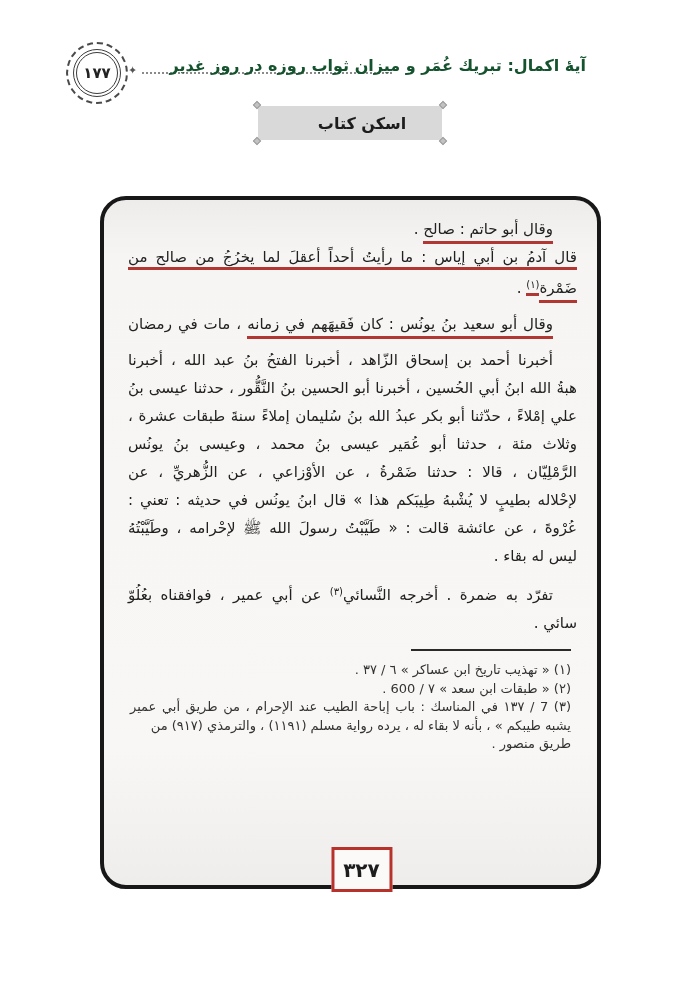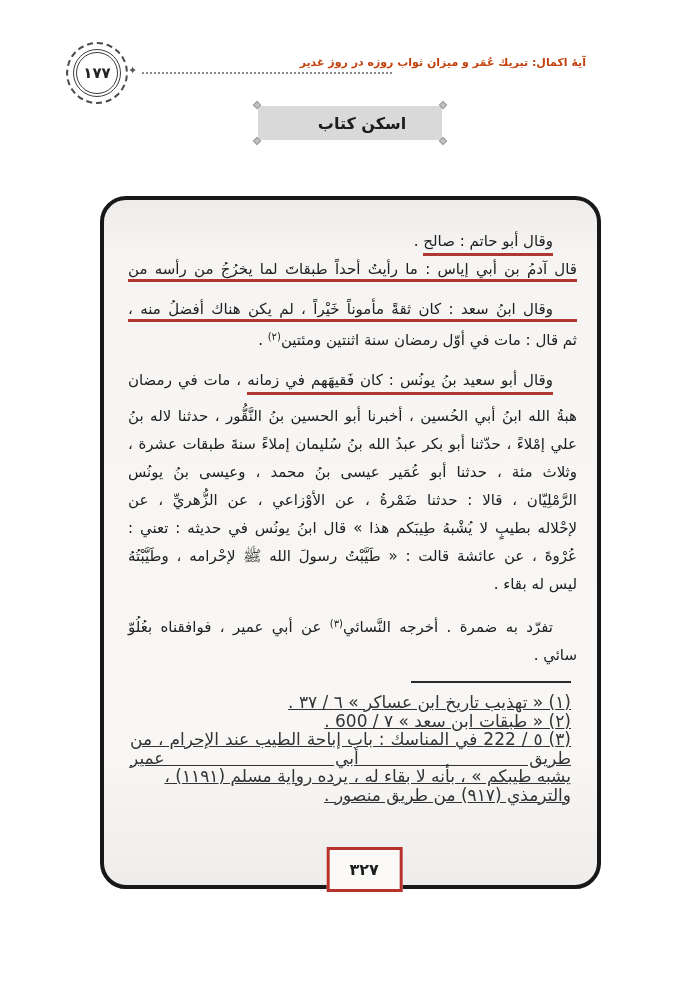--- a/index.html
+++ b/index.html
@@ -12,21 +12,21 @@
     width:700px;height:997px;position:relative;
     font-family:"DejaVu Sans",sans-serif;
     color:var(--ink);
     overflow:hidden;
   }
 
   
   .page-header{position:absolute;top:40px;left:0;width:628px;height:70px;}
   .header-title{
     position:absolute;right:42px;top:16px;
-    font-size:11px;font-weight:bold;color:#c2410c;
+    font-size:16px;font-weight:bold;color:#14532d;
     letter-spacing:.2px;white-space:nowrap;
   }
   .medallion-outer{
     position:absolute;left:66px;top:2px;width:62px;height:62px;
     border:2px dashed #4a4a4a;border-radius:50%;
     display:flex;align-items:center;justify-content:center;
   }
   .medallion-inner{
     width:48px;height:48px;border:4px double #3c3c3c;border-radius:50%;
     display:flex;align-items:center;justify-content:center;
@@ -67,44 +67,44 @@
   }
   .scan-page{
     position:absolute;top:0;left:0;right:0;bottom:0;
     padding:15px 20px 0 24px;
     direction:rtl;
   }
   .scan-text{font-size:15px;line-height:28px;color:#212121;}
   .para{margin-bottom:8px;}
   .line{position:relative;direction:rtl;text-align:right;white-space:normal;}
   .line.justify{text-align:justify;text-align-last:justify;}
-  .line.indent{padding-right:24px;margin-top:12px;}
+  .line.indent{padding-right:24px;}
   .line.full-underline::after{
     content:"";position:absolute;left:0;right:0;bottom:1px;height:3px;
     background:var(--red);
   }
   .seg.u{border-bottom:3px solid var(--red);padding-bottom:3px;}
   .seg.sup{font-size:10px;vertical-align:5px;}
 
   
   .footnote-divider{
     width:160px;border-top:2px solid #2a2a2a;margin:12px 6px 10px auto;
     margin-right:6px;margin-left:auto;
   }
-  .footnotes{font-size:17px;line-height:18.5px;color:#333;padding:0 6px 0 2px;text-decoration:underline;}
+  .footnotes{font-size:13px;line-height:18.5px;color:#333;padding:0 6px 0 2px;}
   .fn-line{direction:rtl;text-align:right;}
   .fn-line.justify{text-align:justify;text-align-last:justify;}
 
   
   .page-no-box{
     position:absolute;bottom:-7px;left:50%;transform:translateX(-32%);
-    width:76px;height:45px;background:#fbfaf9;
+    width:61px;height:45px;background:#fbfaf9;
     border:3px solid #b8322c;
     display:flex;align-items:center;justify-content:center;
-    font-size:16px;font-weight:bold;color:#1d1d1d;
+    font-size:20px;font-weight:bold;color:#1d1d1d;
   }
 </style>
 </head>
 <body>
 
 <div class="page-header">
   <div class="medallion-outer">
     <div class="medallion-inner">
       <span class="medallion-number">١٧٧</span>
     </div>
@@ -120,47 +120,45 @@
   <span class="corner-mark bl"></span>
   <span class="corner-mark br"></span>
   <span>اسكن كتاب</span>
 </div>
 
 <div class="scan-frame">
   <div class="scan-page">
     <div class="scan-text" id="scan-text">
         <div class="para">
           <div class="line indent"><span class="seg u">وقال أبو حاتم : صالح</span><span class="seg"> .</span></div>
-          <div class="line justify full-underline"><span class="seg">قال آدمُ بن أبي إياس : ما رأيتُ أحداً طبقاتَ لما يخرُجُ من رأسه من</span></div>
-        </div>
-        <div class="para">
-          <div class="line justify indent full-underline"><span class="seg">وقال ابنُ سعد : كان ثقةً مأموناً خَيْراً ، لم يكن هناك أفضلُ منه ،</span></div>
-          <div class="line"><span class="seg">ثم قال : مات في أوّل رمضان سنة اثنتين ومئتين</span><span class="seg sup">(٢)</span><span class="seg"> .</span></div>
+          <div class="line justify full-underline"><span class="seg">قال آدمُ بن أبي إياس : ما رأيتُ أحداً أعقلَ لما يخرُجُ من صالح من</span></div>
+          <div class="line"><span class="seg u">ضَمْرة</span><span class="seg u sup">(١)</span><span class="seg"> .</span></div>
         </div>
         <div class="para">
           <div class="line justify indent"><span class="seg u">وقال أبو سعيد بنُ يونُس : كان فَقيهَهم في زمانه</span><span class="seg"> ، مات في رمضان</span></div>
         </div>
         <div class="para">
-          <div class="line justify"><span class="seg">هبةُ الله ابنُ أبي الحُسين ، أخبرنا أبو الحسين بنُ النَّقُّور ، حدثنا لاله بنُ</span></div>
+          <div class="line justify indent"><span class="seg">أخبرنا أحمد بن إسحاق الزّاهد ، أخبرنا الفتحُ بنُ عبد الله ، أخبرنا</span></div>
+          <div class="line justify"><span class="seg">هبةُ الله ابنُ أبي الحُسين ، أخبرنا أبو الحسين بنُ النَّقُّور ، حدثنا عيسى بنُ</span></div>
           <div class="line justify"><span class="seg">علي إمْلاءً ، حدّثنا أبو بكر عبدُ الله بنُ سُليمان إملاءً سنةَ طبقات عشرة ،</span></div>
           <div class="line justify"><span class="seg">وثلاث مئة ، حدثنا أبو عُمَير عيسى بنُ محمد ، وعيسى بنُ يونُس</span></div>
           <div class="line justify"><span class="seg">الرَّمْلِيّان ، قالا : حدثنا ضَمْرةُ ، عن الأوْزاعي ، عن الزُّهريِّ ، عن</span></div>
           <div class="line justify"><span class="seg">لإحْلاله بطيبٍ لا يُشْبهُ طِيبَكم هذا » قال ابنُ يونُس في حديثه : تعني :</span></div>
           <div class="line justify"><span class="seg">عُرْوةَ ، عن عائشة قالت : « طَيَّبْتُ رسولَ الله ﷺ لإحْرامه ، وطَيَّبْتُهُ</span></div>
           <div class="line"><span class="seg">ليس له بقاء .</span></div>
         </div>
         <div class="para">
           <div class="line justify indent"><span class="seg">تفرّد به ضمرة .  أخرجه النَّسائي</span><span class="seg sup">(٣)</span><span class="seg"> عن أبي عمير ، فوافقناه بعُلُوّ</span></div>
           <div class="line"><span class="seg">سائي .</span></div>
         </div>
       </div>
     <div class="footnote-divider"></div>
     <div class="footnotes" id="footnotes">
         <div class="fn-line">(١) « تهذيب تاريخ ابن عساكر » ٦ / ٣٧ .</div>
         <div class="fn-line">(٢) « طبقات ابن سعد » ٧ / 600 .</div>
-        <div class="fn-line justify">(٣) ٥ / 222 في المناسك : باب إباحة الطيب عند الإحرام ، من طريق أبي عمير</div>
+        <div class="fn-line justify">(٣) 7 / ١٣٧ في المناسك : باب إباحة الطيب عند الإحرام ، من طريق أبي عمير</div>
         <div class="fn-line">يشبه طيبكم » ، بأنه لا بقاء له ، يرده رواية مسلم (١١٩١) ، والترمذي (٩١٧) من طريق منصور .</div>
       </div>
   </div>
   <div class="page-no-box">
     <span>٣٢٧</span>
   </div>
 </div>
 
 </body></html>

